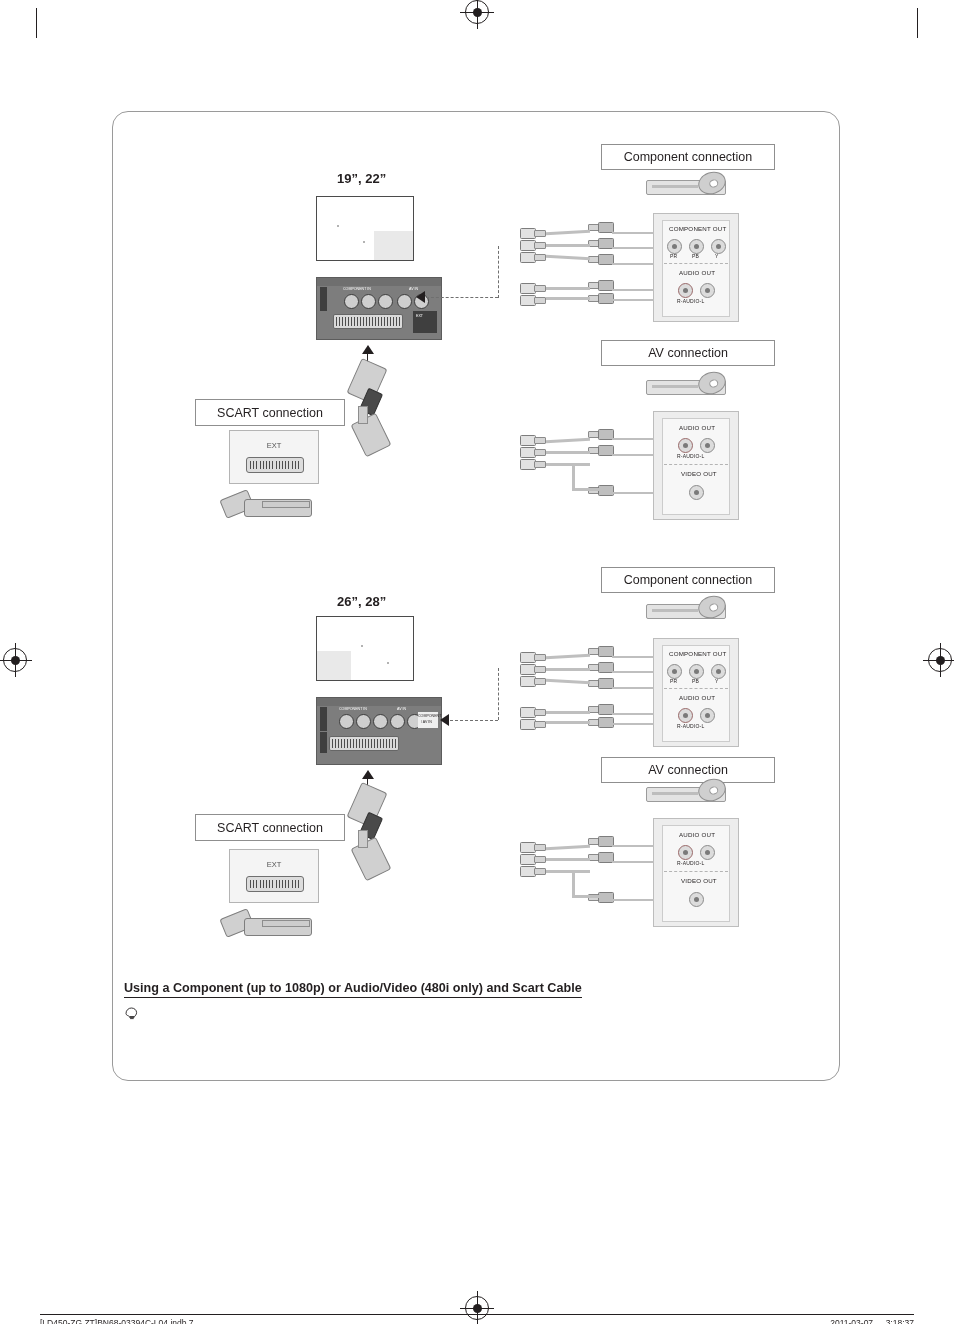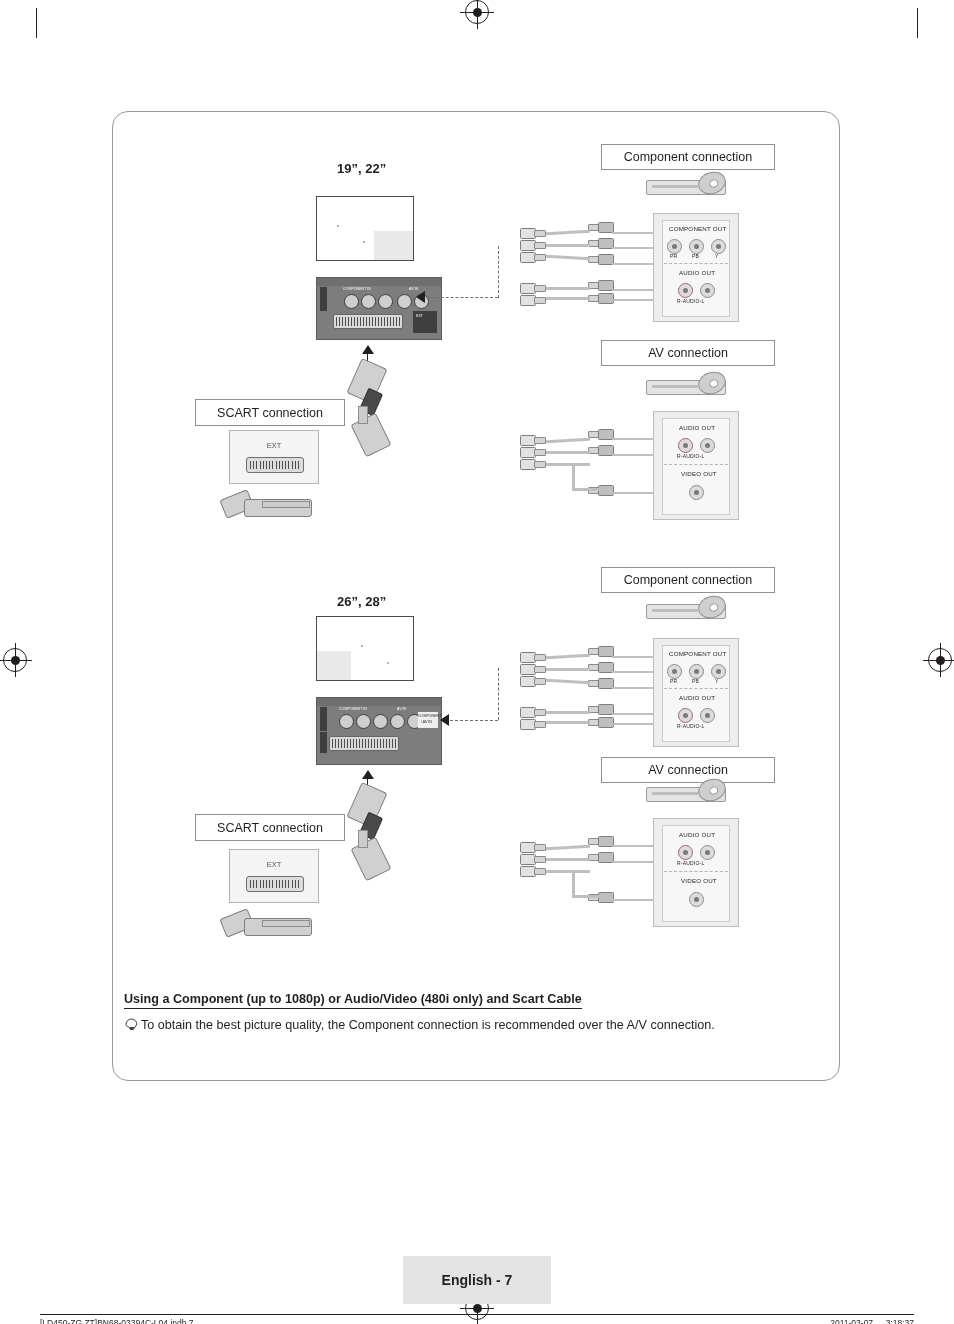--- a/index.html
+++ b/index.html
@@ -87,21 +87,21 @@
 
   
   .arrow{position:absolute;width:0;height:0;}
   .arrow.up{border-left:6px solid transparent;border-right:6px solid transparent;border-bottom:9px solid #231f20;}
   .arrow.left{border-top:6px solid transparent;border-bottom:6px solid transparent;border-right:9px solid #231f20;}
 
   .dashed-h{position:absolute;border-top:1px dashed #6f6f6f;}
   .dashed-v{position:absolute;border-left:1px dashed #6f6f6f;}
 
   
-  .notes{position:absolute;left:124px;top:978px;width:700px;margin-top:11px;}
+  .notes{position:absolute;left:124px;top:978px;width:700px;}
   .notes .head{font-size:12.6px;font-weight:bold;border-bottom:1px solid #231f20;display:inline-block;padding-bottom:2px;}
   .notes .row{display:flex;align-items:flex-start;margin-top:9px;font-size:12.6px;}
   .notes .row .bulb{width:17px;flex:0 0 17px;}
   .notes .row .txt{line-height:1.25;}
   .b{font-weight:bold;}
 
   
   .pagebadge{position:absolute;left:403px;top:1256px;width:148px;height:48px;background:#e3e3e3;
      display:flex;align-items:center;justify-content:center;font-size:14px;font-weight:bold;color:#231f20;}
   .footrule{position:absolute;left:40px;top:1314px;width:874px;border-top:1px solid #231f20;}
@@ -123,21 +123,21 @@
     </div>
   <div class="reg" style="left:928px;top:648px;">
       <span class="dot"></span>
     </div>
   <div class="reg" style="left:465px;top:1296px;">
       <span class="dot"></span>
     </div>
 
   <div class="frame"></div>
 
-  <div class="sizelabel" style="left:337px;top:161px;">19”, 22”</div>
+  <div class="sizelabel" style="left:337px;top:171px;">19”, 22”</div>
 
   <div class="tvscreen" style="left:316px;top:196px;width:96px;height:63px;">
     <div class="notch" style="left:57px;top:34px;width:39px;height:29px;"></div>
     <div class="dot" style="left:20px;top:28px;"></div>
     <div class="dot" style="left:46px;top:44px;"></div>
   </div>
 
   <div class="jackpanel" style="left:316px;top:277px;width:124px;height:61px;">
     <div class="strip" style="left:0;top:0;width:124px;height:8px;"></div>
     <div class="blk" style="left:3px;top:9px;width:7px;height:24px;"></div>
@@ -451,22 +451,20 @@
     <div class="head">Using a Component (up to 1080p) or Audio/Video (480i only) and Scart Cable</div>
 
 
     <div class="row">
       <span class="bulb">
         <svg width="15" height="13" viewBox="0 0 15 13" aria-hidden="true">
           <path d="M2 6.5 C2 3.2 4.6 1 7.4 1 C10.2 1 12.6 3 12.6 5.6 C12.6 7.6 11.2 8.6 10.6 9.6 L5.4 9.6 C4.8 8.6 2 8.6 2 6.5 Z" fill="none" stroke="#231f20" stroke-width="0.9"></path>
           <path d="M5.4 10.4 L10.3 10.4 M6.1 11.6 L9.7 11.6" stroke="#231f20" stroke-width="0.9" fill="none"></path>
         </svg>
       </span>
-      <span class="txt">To obtain the best picture quality, the Component connection is recommended over the A/V connection.</span>
     </div>
   </div>
 
-  <div class="pagebadge">English - 7</div>
   <div class="footrule"></div>
   <div class="footleft">[LD450-ZG ZT]BN68-03394C-L04.indb   7</div>
   <div class="footright">2011-03-07   ᅠ 3:18:37</div>
 
 </div>
 
 </body></html>

